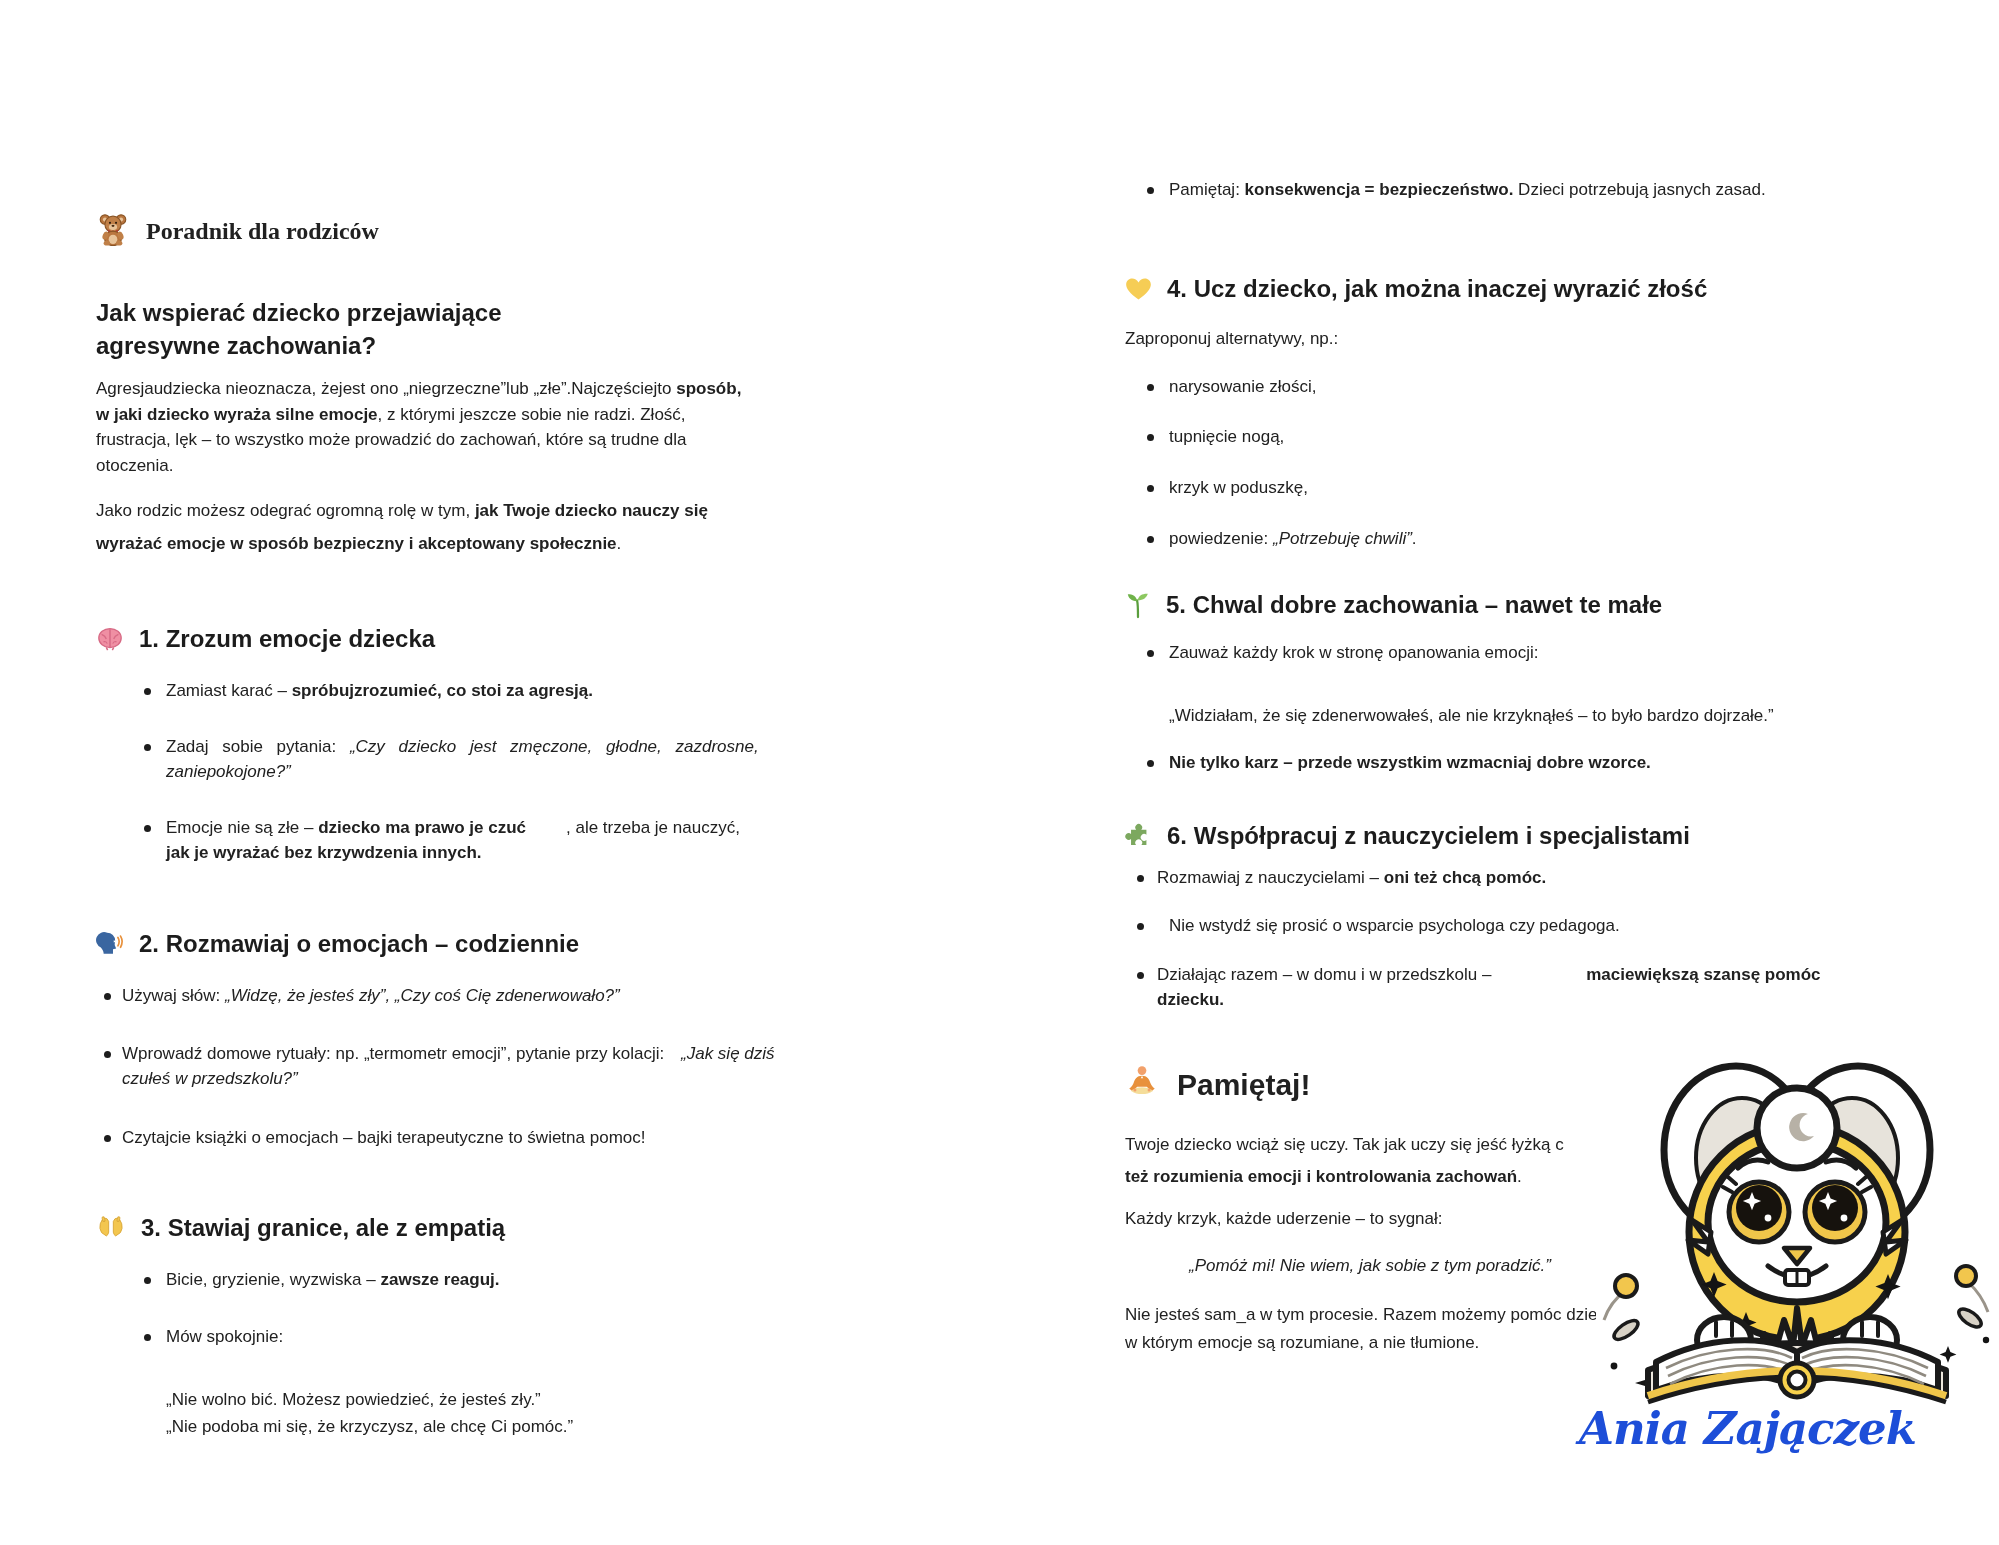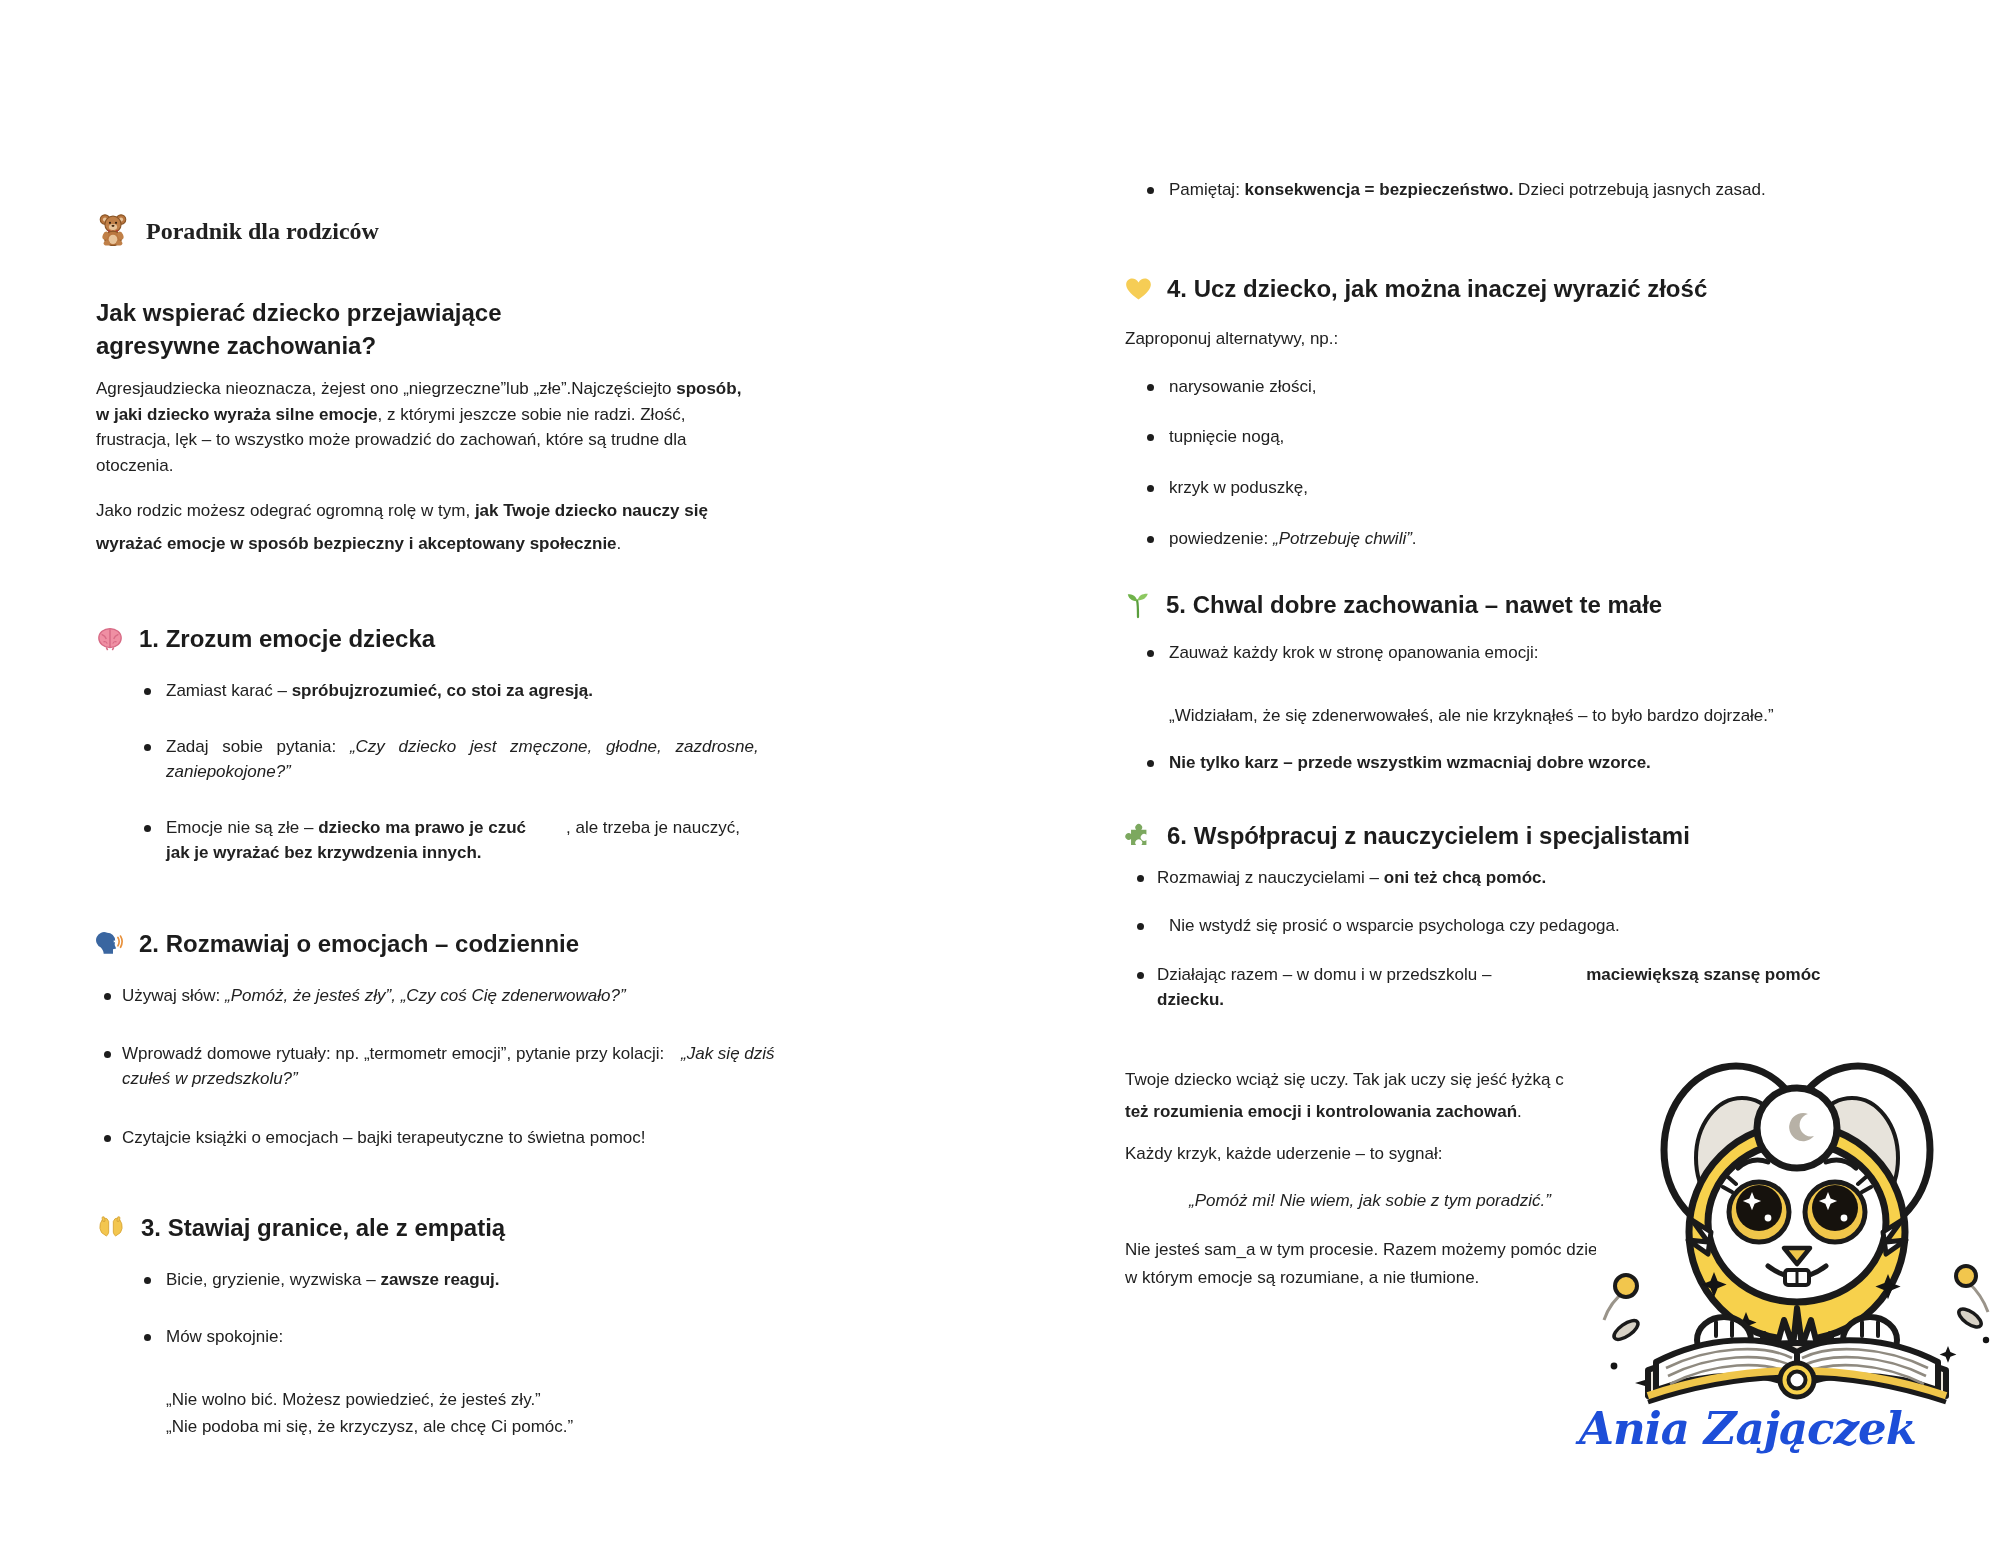--- a/index.html
+++ b/index.html
@@ -148,21 +148,21 @@
       <span class="sicon">
         <svg width="28" height="28" viewBox="0 0 30 30">
           <path d="M12 3 a8.5 8.5 0 0 1 8.5 8.5 c0 2.2 -0.8 3.6 -0.3 5 l1.4 3.4 -3.4 0.8 0 4.8 -10 0 c0 -3 -1.2 -4.6 -3 -6.8 a8.5 8.5 0 0 1 6.8 -15.7 Z" fill="#3a66a0"></path>
           <path d="M19 11 l3 1.2 -3 1.2 Z" fill="#ffffff"></path>
           <path d="M23.5 8 q2.6 4.4 0 9 M26.3 6.5 q3.4 5.8 0 12" stroke="#e8913c" stroke-width="1.8" fill="none" stroke-linecap="round"></path>
         </svg>
       </span>
       <span>2. Rozmawiaj o emocjach – codziennie</span>
     </div>
     <ul class="ul-near">
-      <li><span>Używaj słów: </span><span class="i">„Pomóż, że jesteś zły”, „Czy coś Cię zdenerwowało?”</span></li>
+      <li><span>Używaj słów: </span><span class="i">„Widzę, że jesteś zły”, „Czy coś Cię zdenerwowało?”</span></li>
       <li><span>Wprowadź domowe rytuały: np. „termometr emocji”, pytanie przy kolacji: </span><span class="gap12"></span><span class="i">„Jak się dziś czułeś w przedszkolu?”</span></li>
       <li><span>Czytajcie książki o emocjach – bajki terapeutyczne to świetna pomoc!</span></li>
     </ul>
   </div>
 
   <div class="section" id="s3">
     <div class="sec-head">
       <span class="sicon">
         <svg width="30" height="28" viewBox="0 0 32 30">
           <g fill="#f3c64f" stroke="#d9a83a" stroke-width="1">
@@ -242,20 +242,34 @@
       <span>6. Współpracuj z nauczycielem i specjalistami</span>
     </div>
     <ul class="ul-r2">
       <li><span>Rozmawiaj z nauczycielami – </span><span class="b">oni też chcą pomóc.</span></li>
       <li style="padding-left:44px;" class="dot44">Nie wstydź się prosić o wsparcie psychologa czy pedagoga.</li>
       <li><span>Działając razem – w domu i w przedszkolu – </span><span class="gap90"></span><span class="b">maciewiększą szansę pomóc dziecku.</span></li>
     </ul>
   </div>
 
   <div class="section" id="remember">
+    <div class="rem-head">
+      <span class="sicon">
+        <svg width="34" height="34" viewBox="0 0 36 36">
+          <circle cx="18" cy="7" r="4.6" fill="#f2a16b"></circle>
+          <path d="M18 12.5 C 12.5 12.5 10.5 16 9 20.5 C 8 23.5 6 25 4.5 26 l3 2.5 c3 -1.5 4.5 -3 5.5 -5 Z" fill="#e8913c"></path>
+          <path d="M18 12.5 C 23.5 12.5 25.5 16 27 20.5 C 28 23.5 30 25 31.5 26 l-3 2.5 c-3 -1.5 -4.5 -3 -5.5 -5 Z" fill="#e8913c"></path>
+          <path d="M12 15 h12 l2 9 h-16 Z" fill="#e8913c"></path>
+          <path d="M6.5 28.5 C 10 25.5 14 24.5 18 24.5 C 22 24.5 26 25.5 29.5 28.5 C 26 31 22.5 31.8 18 31.8 C 13.5 31.8 10 31 6.5 28.5 Z" fill="#f5dd9a"></path>
+          <circle cx="10.5" cy="27.5" r="1.6" fill="#f2a16b"></circle>
+          <circle cx="25.5" cy="27.5" r="1.6" fill="#f2a16b"></circle>
+        </svg>
+      </span>
+      <span>Pamiętaj!</span>
+    </div>
     <p class="rtext" id="rem-p1"><span>Twoje dziecko wciąż się uczy. Tak jak uczy się jeść łyżką c</span><br><span class="b">też rozumienia emocji i kontrolowania zachowań</span><span>.</span></p>
     <p class="rtext" id="rem-p2">Każdy krzyk, każde uderzenie – to sygnał:</p>
     <div class="quote-block" id="rem-quote">„Pomóż mi! Nie wiem, jak sobie z tym poradzić.”</div>
     <p class="rtext" id="rem-p3"><span>Nie jesteś sam_a w tym procesie. Razem możemy pomóc dzie</span><br><span>w którym emocje są rozumiane, a nie tłumione.</span></p>
   </div>
 </div>
 
 <div id="mascot">
   <svg width="403" height="372" viewBox="0 0 403 372">
     <rect x="0" y="0" width="403" height="372" fill="#ffffff"></rect>

